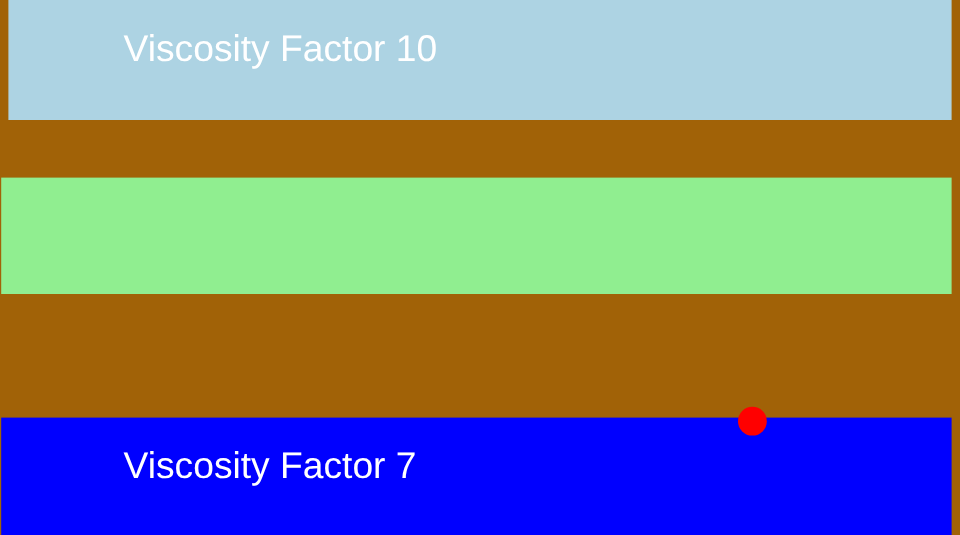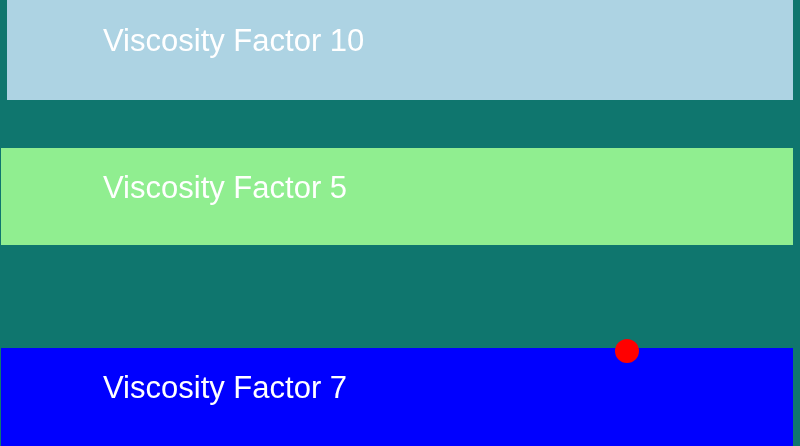--- a/index.html
+++ b/index.html
@@ -62,26 +62,25 @@
     top: 339px;
     width: 24px;
     height: 24px;
     border-radius: 50%;
     background: #ff0000;
   }
 </style>
 </head>
 <body>
 
-<div id="stage" style="background: #0f766e;">
+<div id="stage" style="background: #a16207;">
 
   <div class="band" id="band-viscosity-10" style="left: 7px; top: 0px; width: 786px; height: 100px; background: rgb(173, 211, 227);"></div>
   <div class="band-label" id="label-viscosity-10" style="color: rgb(255, 255, 255);">Viscosity Factor 10</div>
 
   <div class="band" id="band-viscosity-5" style="left: 1px; top: 148px; width: 792px; height: 97px; background: rgb(144, 238, 144);"></div>
-  <div class="band-label" id="label-viscosity-5" style="color: rgb(255, 255, 255);">Viscosity Factor 5</div>
 
   <div class="band" id="band-viscosity-2" style="left: 1px; top: 348px; width: 792px; height: 98px; background: rgb(0, 0, 255);"></div>
   <div class="band-label" id="label-viscosity-2" style="color: rgb(255, 255, 255);">Viscosity Factor 7</div>
 
   <div id="marker-dot" style="left: 615px; top: 339px; width: 24px; height: 24px; background: rgb(255, 0, 0);"></div>
 
 </div>
 
 </body></html>

